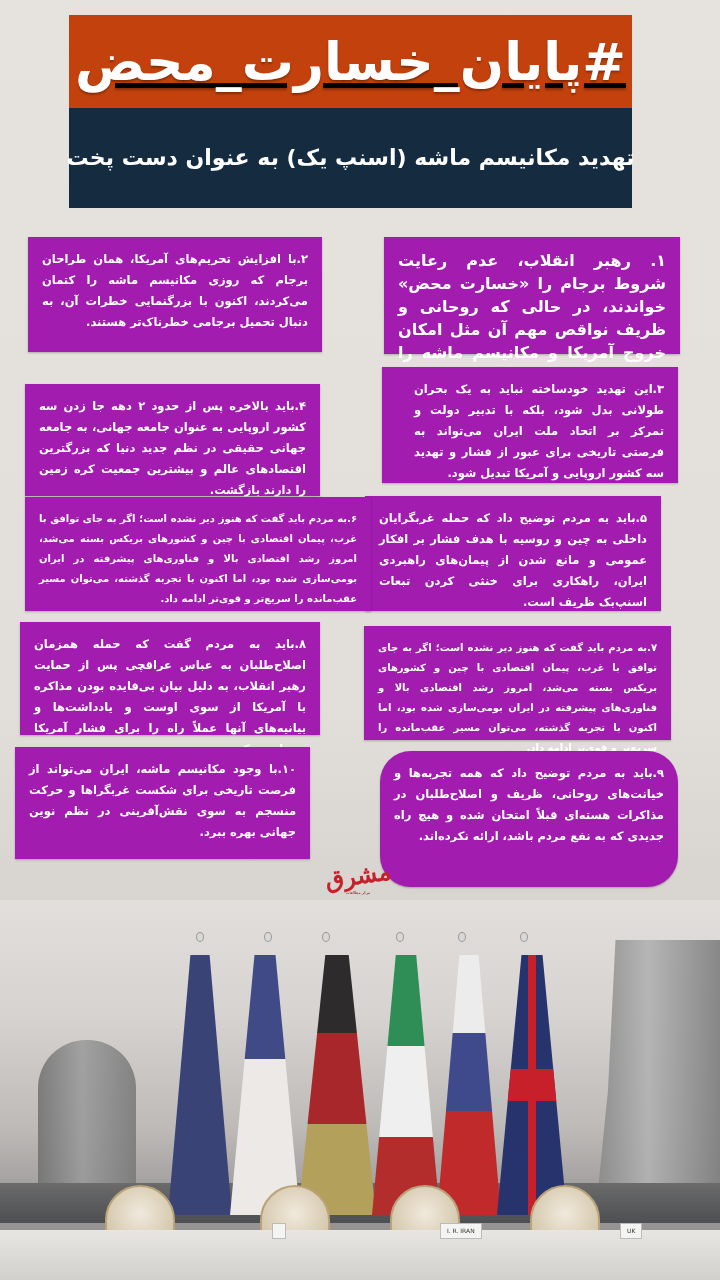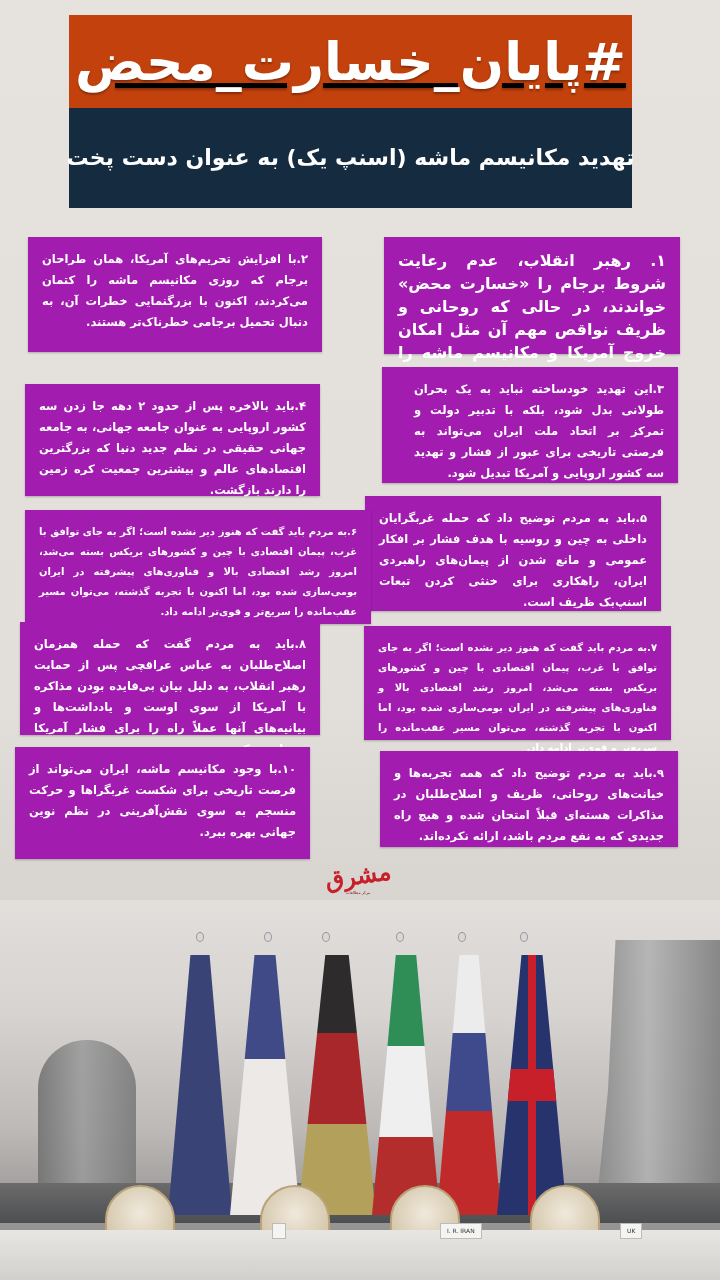--- a/index.html
+++ b/index.html
@@ -129,31 +129,31 @@
 </div>
 <div class="card f12" style="left:382px; top:367px; width:296px; height:116px;padding-left:32px;">
   <div class="txt">۳.این تهدید خودساخته نباید به یک بحران طولانی بدل شود، بلکه با تدبیر دولت و تمرکز بر اتحاد ملت ایران می‌تواند به فرصتی تاریخی برای عبور از فشار و تهدید سه کشور اروپایی و آمریکا تبدیل شود.</div>
 </div>
 <div class="card f12" style="left:365px; top:496px; width:296px; height:115px;">
   <div class="txt">۵.باید به مردم توضیح داد که حمله غربگرایان داخلی به چین و روسیه با هدف فشار بر افکار عمومی و مانع شدن از پیمان‌های راهبردی ایران، راهکاری برای خنثی کردن تبعات اسنپ‌بک ظریف است.</div>
 </div>
 <div class="card f10" style="left:364px; top:626px; width:307px; height:114px;">
   <div class="txt">۷.به مردم باید گفت که هنوز دیر نشده است؛ اگر به جای توافق با غرب، پیمان اقتصادی با چین و کشورهای بریکس بسته می‌شد، امروز رشد اقتصادی بالا و فناوری‌های پیشرفته در ایران بومی‌سازی شده بود، اما اکنون با تجربه گذشته، می‌توان مسیر عقب‌مانده را سریع‌تر و قوی‌تر ادامه داد.</div>
 </div>
-<div class="card f12" style="left:380px; top:751px; width:298px; height:96px;">
+<div class="card f12" style="left:380px; top:751px; width:298px; height:136px;border-radius:31px;">
   <div class="txt">۹.باید به مردم توضیح داد که همه تجربه‌ها و خیانت‌های روحانی، ظریف و اصلاح‌طلبان در مذاکرات هسته‌ای قبلاً امتحان شده و هیچ راه جدیدی که به نفع مردم باشد، ارائه نکرده‌اند.</div>
 </div>
 
 <div class="card f12" style="left:28px; top:237px; width:294px; height:115px;">
   <div class="txt">۲.با افزایش تحریم‌های آمریکا، همان طراحان برجام که روزی مکانیسم ماشه را کتمان می‌کردند، اکنون با بزرگنمایی خطرات آن، به دنبال تحمیل برجامی خطرناک‌تر هستند.</div>
 </div>
 <div class="card f12" style="left:25px; top:370px; width:295px; height:112px;margin-top:14px;">
   <div class="txt">۴.باید بالاخره پس از حدود ۲ دهه جا زدن سه کشور اروپایی به عنوان جامعه جهانی، به جامعه جهانی حقیقی در نظم جدید دنیا که بزرگترین اقتصادهای عالم و بیشترین جمعیت کره زمین را دارند بازگشت.</div>
 </div>
-<div class="card f10" style="left:25px; top:510px; width:346px; height:114px;">
+<div class="card f10" style="left:25px; top:497px; width:346px; height:114px;">
   <div class="txt">۶.به مردم باید گفت که هنوز دیر نشده است؛ اگر به جای توافق با غرب، پیمان اقتصادی با چین و کشورهای بریکس بسته می‌شد، امروز رشد اقتصادی بالا و فناوری‌های پیشرفته در ایران بومی‌سازی شده بود، اما اکنون با تجربه گذشته، می‌توان مسیر عقب‌مانده را سریع‌تر و قوی‌تر ادامه داد.</div>
 </div>
 <div class="card f12" style="left:20px; top:622px; width:300px; height:113px;">
   <div class="txt">۸.باید به مردم گفت که حمله همزمان اصلاح‌طلبان به عباس عراقچی پس از حمایت رهبر انقلاب، به دلیل بیان بی‌فایده بودن مذاکره با آمریکا از سوی اوست و یادداشت‌ها و بیانیه‌های آنها عملاً راه را برای فشار آمریکا هموار می‌کند.</div>
 </div>
 <div class="card f12" style="left:15px; top:747px; width:295px; height:112px;">
   <div class="txt">۱۰.با وجود مکانیسم ماشه، ایران می‌تواند از فرصت تاریخی برای شکست غربگراها و حرکت منسجم به سوی نقش‌آفرینی در نظم نوین جهانی بهره ببرد.</div>
 </div>
 
 <div class="logo">

